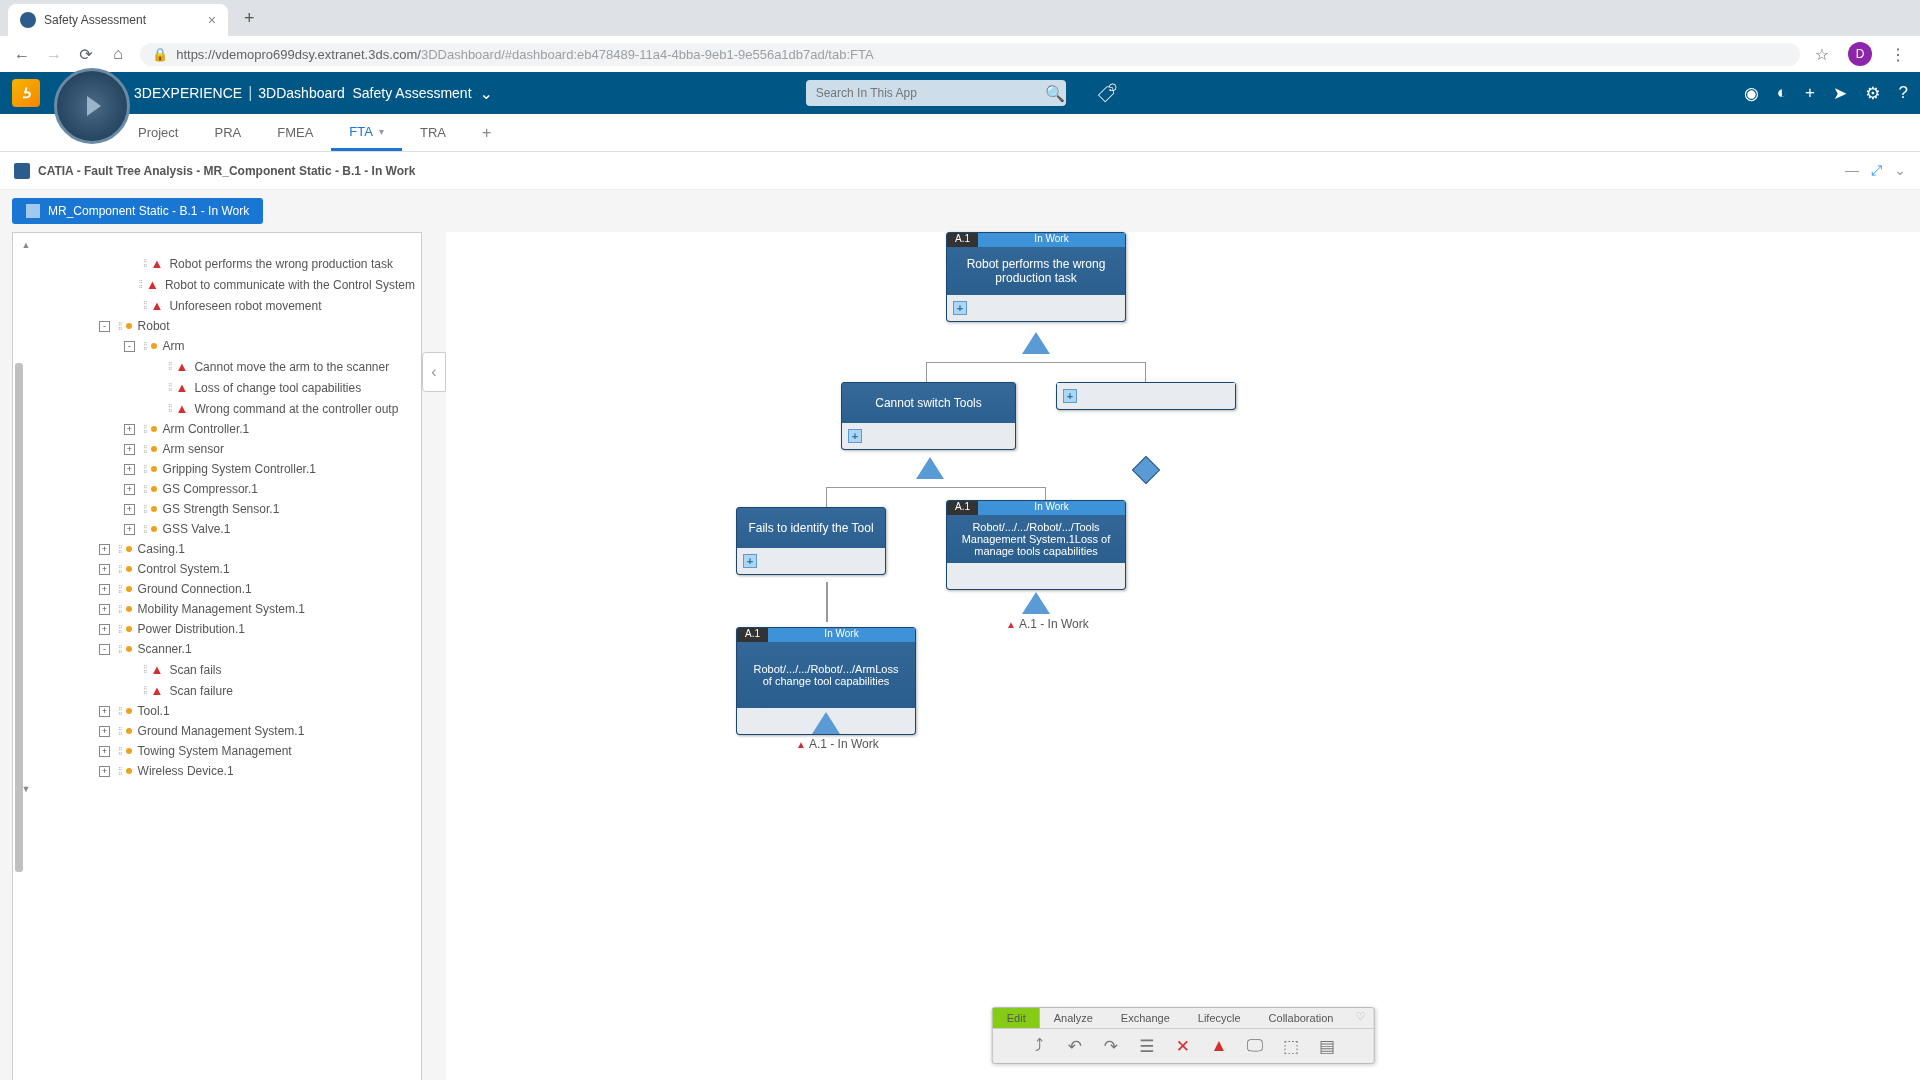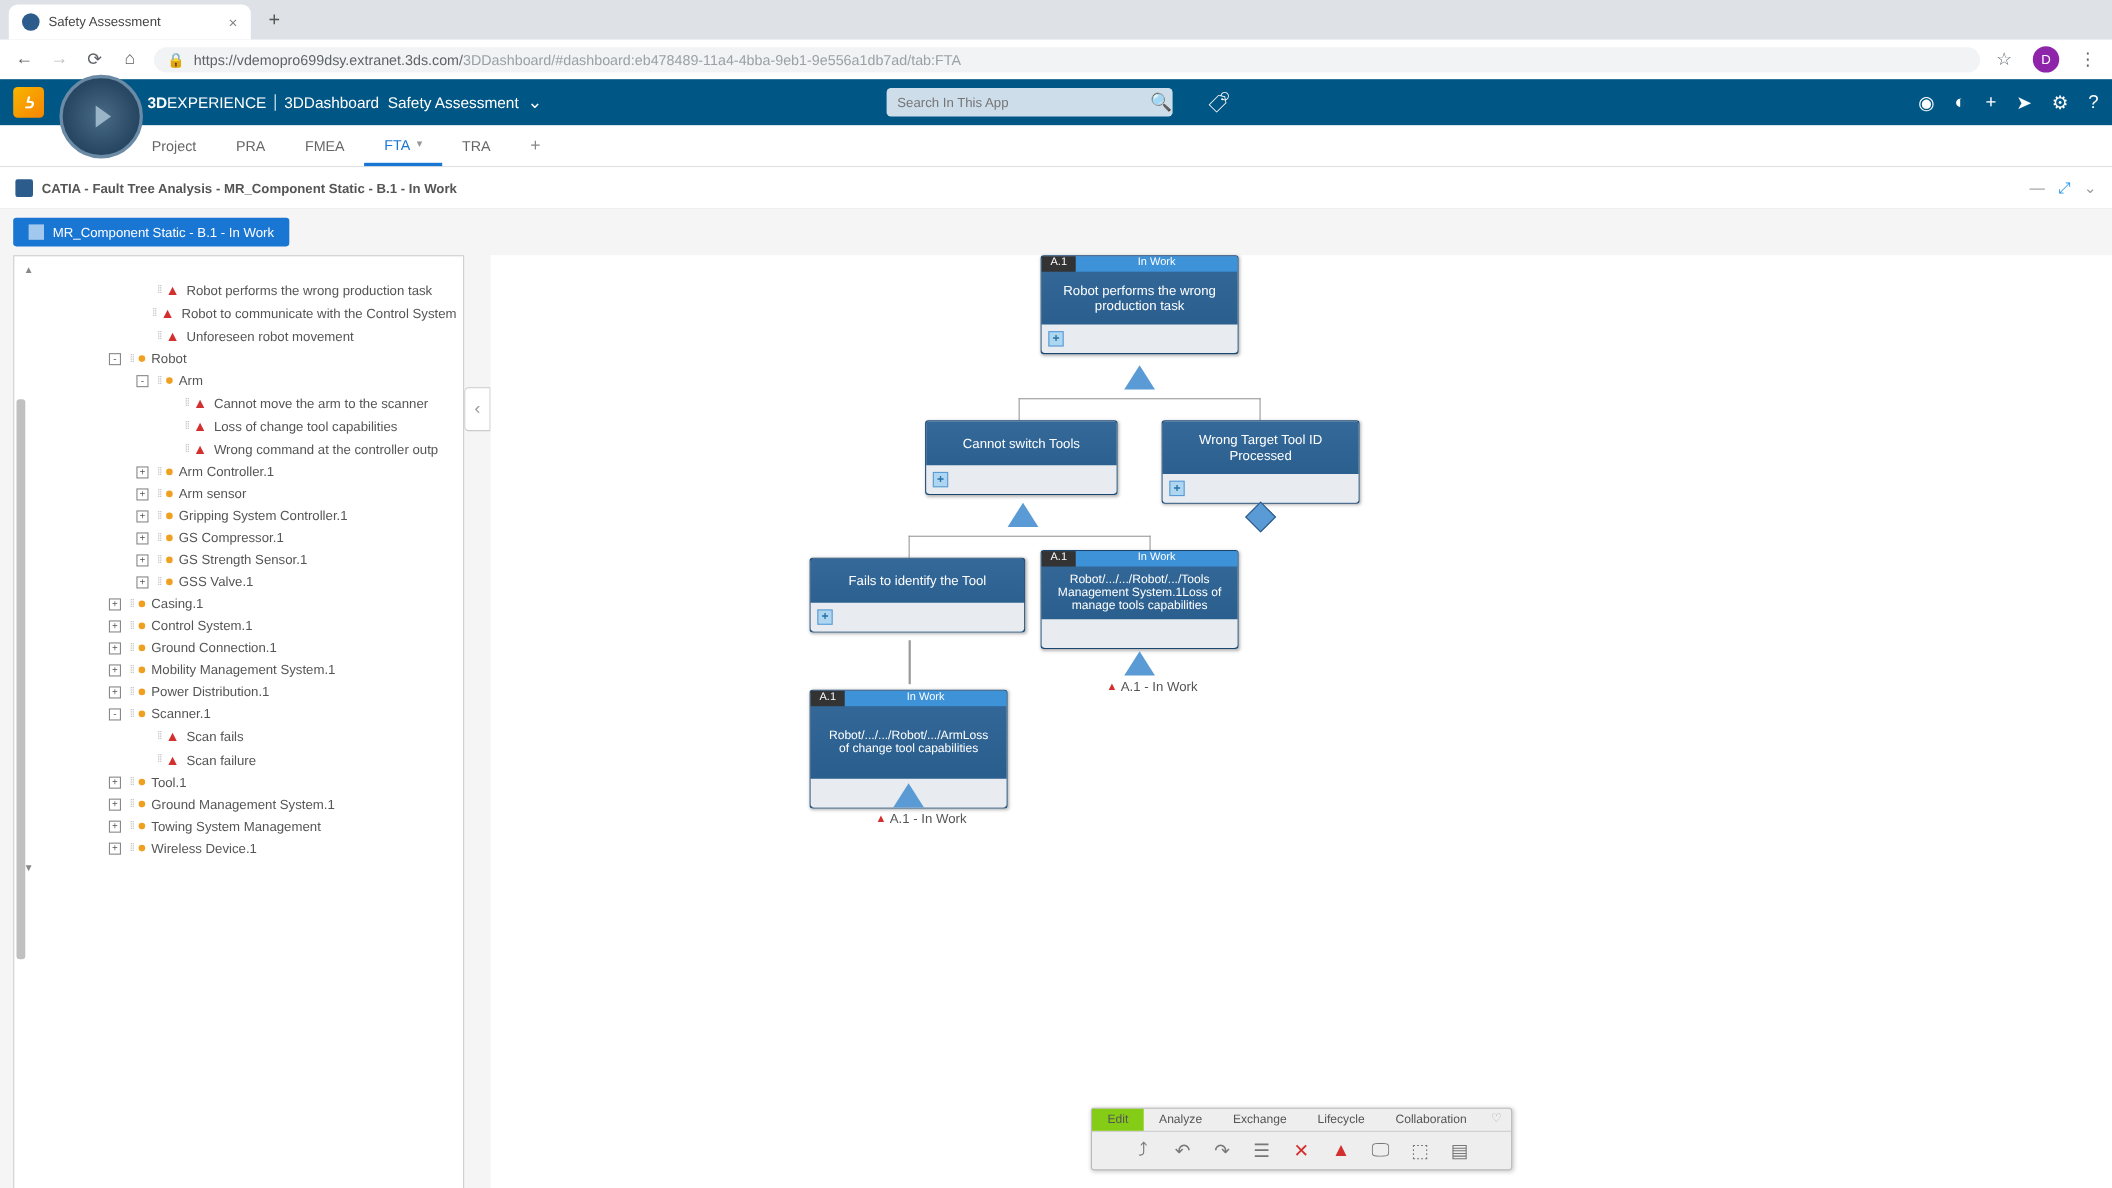--- a/index.html
+++ b/index.html
@@ -20,21 +20,21 @@
 .addr-right { display: flex; align-items: center; gap: 16px; color:#5f6368; }
 .avatar { width: 24px; height: 24px; border-radius: 50%; background: #8e24aa; color: #fff; font-size: 12px; display:flex; align-items:center; justify-content:center; }
 
 
 .app-header { background: #005685; height: 42px; display: flex; align-items: center; padding: 0 12px; color: #fff; }
 .compass-wrap { position: relative; width: 80px; height: 42px; }
 .compass { position: absolute; top: -4px; left: 0; width: 76px; height: 76px; background: radial-gradient(circle, #4a6b85 0%, #2a4a65 60%, #1a3a55 100%); border-radius: 50%; border: 3px solid #6a8aa5; display:flex; align-items:center; justify-content:center; z-index: 100; }
 .compass .play { width: 0; height: 0; border-left: 14px solid #9bb5c8; border-top: 10px solid transparent; border-bottom: 10px solid transparent; margin-left:4px;}
 .ds-logo { width: 28px; height: 28px; margin-right: 14px; background: linear-gradient(135deg,#f7b500,#f78500); border-radius: 4px; display:flex; align-items:center; justify-content:center; font-style:italic; font-weight:bold; color:#fff; font-size:14px; }
 .brand { font-size: 14px; }
-.brand b { font-weight: bold; }
+.brand b { font-weight: normal; }
 .sep { margin: 0 6px; color: #b0cde0; }
 .app-title { font-size: 14px; }
 .chev { margin-left: 8px; }
 .app-search { margin-left: auto; margin-right: auto; display:flex; align-items:center; gap:10px;}
 .app-search input { width: 260px; height: 26px; border-radius: 4px; border: none; padding: 0 10px; font-size: 12px; background:#cdddea; }
 .search-ic { position: relative; margin-left:-30px; color:#666;}
 .tag-ic { color: #fff; font-size:18px; margin-left:20px; transform: rotate(90deg); }
 .hdr-right { display:flex; gap:18px; align-items:center; margin-left:auto;}
 .hdr-ic { color:#fff; font-size:17px; cursor:pointer; }
 
@@ -402,34 +402,33 @@
       </div>
     <div class="conn" style="left:480px; top:130px; width:220px; height:20px; border-bottom:none;"></div>
 
     <div class="ft-box" style="left:395px; top:150px; width:175px;">
       <div class="title">Cannot switch Tools</div>
       <div class="footer">
           <span class="plus-sq">+</span>
         </div>
     </div>
     <div class="ft-box" style="left:610px; top:150px; width:180px;">
-      <div class="title">Wrong Target Tool ID Processed</div>
       <div class="footer">
           <span class="plus-sq">+</span>
         </div>
     </div>
     <div class="gate" style="left:470px; top:225px;">
         <div class="gate-tri"></div>
       </div>
     <div style="position:absolute; left:690px; top:228px;">
         <div class="gate-dia"></div>
       </div>
     <div class="conn" style="left:380px; top:255px; width:220px; height:20px; border-bottom:none;"></div>
 
-    <div class="ft-box" style="left:290px; top:275px; width:196px;">
+    <div class="ft-box" style="left:290px; top:275px; width:150px;">
       <div class="title">Fails to identify the Tool</div>
       <div class="footer">
           <span class="plus-sq">+</span>
         </div>
     </div>
     <div class="ft-box" style="left:500px; top:268px; width:180px;">
       <div class="hdr">
           <span class="rev">A.1</span>
           <span class="stat">In Work</span>
         </div>

